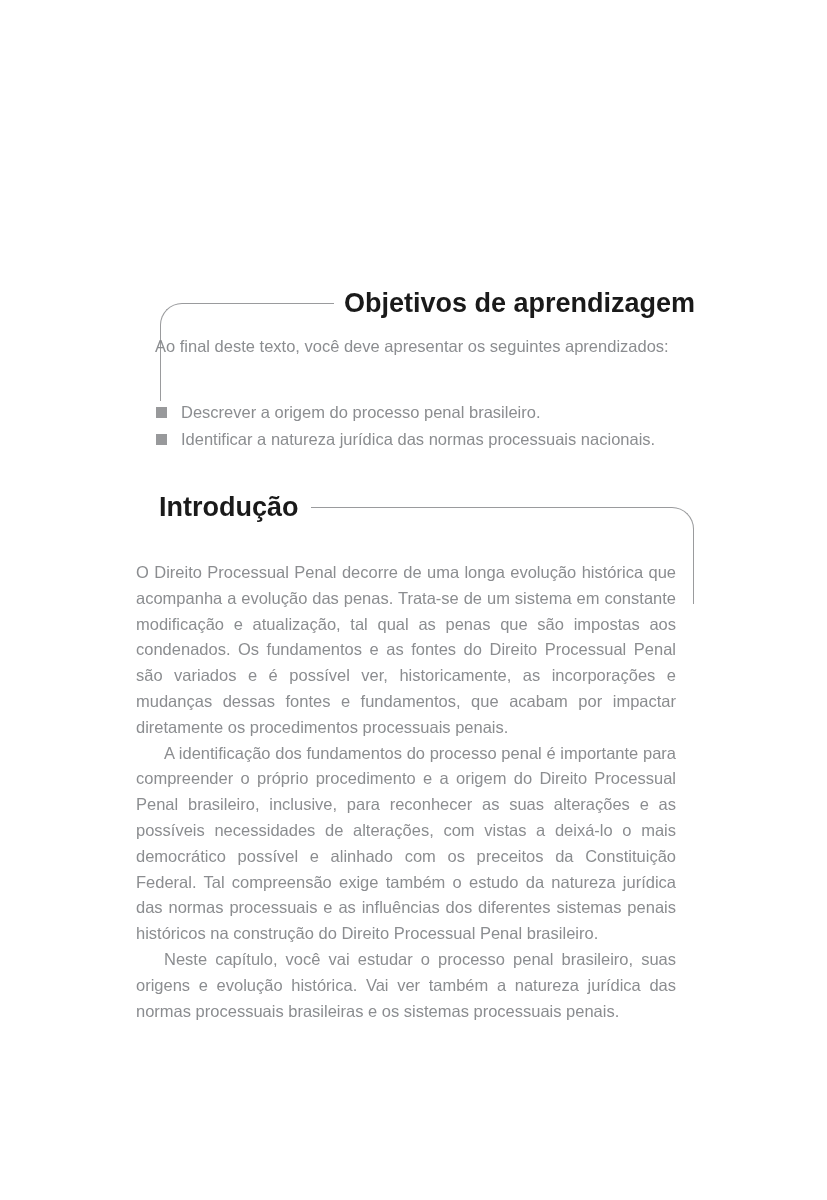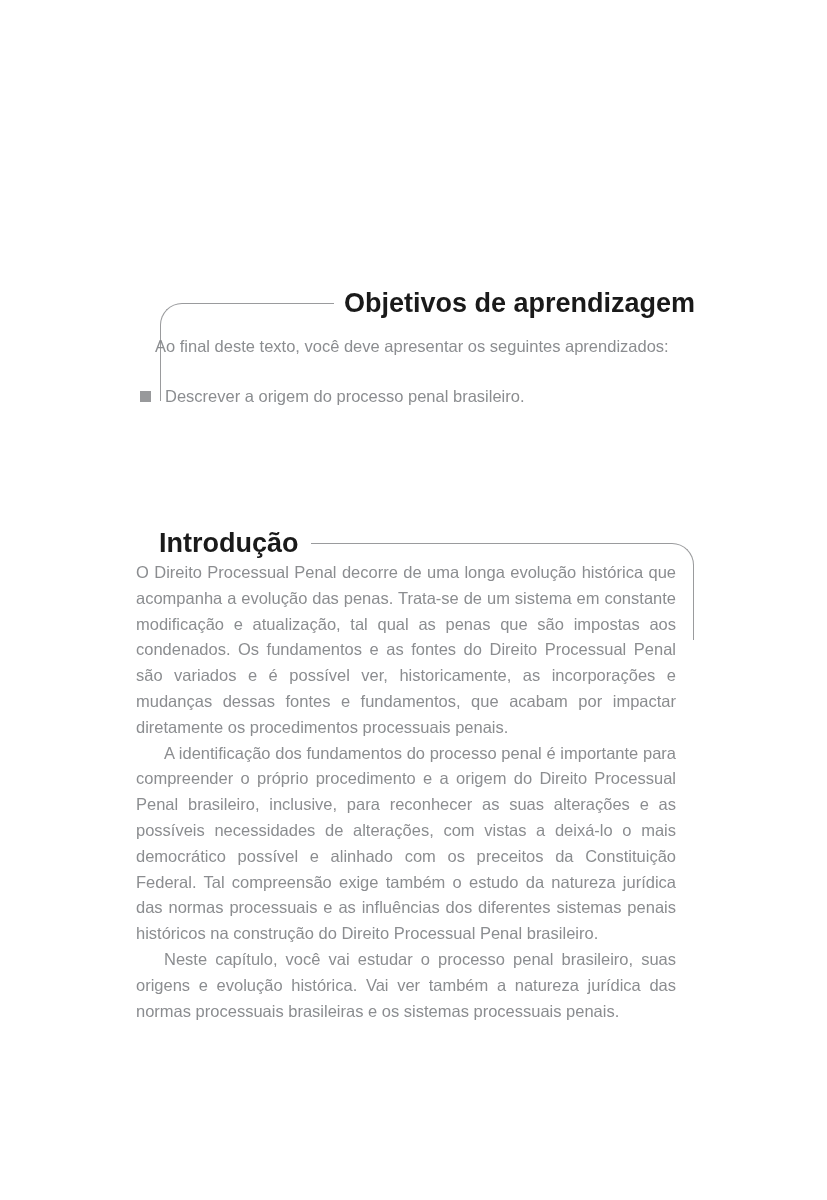--- a/index.html
+++ b/index.html
@@ -45,42 +45,42 @@
     flex: 1;
     margin-top: 18px;
     border-top: 1.5px solid #9a9b9d;
   }
   .obj-header { left: 115px; right: 132px; top: 285px; gap: 10px; }
   .obj-header .rule {
     height: 97px;
     border-left: 1.5px solid #9a9b9d;
     border-top-left-radius: 22px;
   }
-  .intro-header { left: 114px; right: 133px; top: 525px; gap: 12px; }
+  .intro-header { left: 114px; right: 133px; top: 489px; gap: 12px; }
   .intro-header .rule {
     height: 96px;
     border-right: 1.5px solid #9a9b9d;
     border-top-right-radius: 22px;
   }
 
   
   .obj-lead {
     position: absolute;
     left: 155px;
     top: 333px;
     margin: 0;
     font-size: 16.5px;
     line-height: 26px;
     color: #8b8d90;
   }
   .obj-list {
     position: absolute;
     left: 140px;
     top: 383px;
-    margin: 0;
+    margin: 16px;
     padding: 0;
     list-style: none;
   }
   .obj-list li {
     display: flex;
     gap: 14px;
     margin-bottom: 1px;
   }
   .sq {
     width: 11px;
@@ -122,20 +122,24 @@
     <h2 class="section-heading">Objetivos de aprendizagem</h2>
   </div>
 
   <p class="obj-lead">Ao final deste texto, você deve apresentar os seguintes aprendizados:</p>
 
   <ul class="obj-list">
     <li>
       <span class="sq"></span>
       <span class="obj-text">Descrever a origem do processo penal brasileiro.</span>
     </li>
+    <li>
+      <span class="sq"></span>
+      <span class="obj-text">Identificar a natureza jurídica das normas processuais nacionais.</span>
+    </li>
   </ul>
 
   <div class="section-header intro-header">
     <h2 class="section-heading">Introdução</h2>
     <div class="rule"></div>
   </div>
 
   <div class="intro-body">
     <p class="para">O Direito Processual Penal decorre de uma longa evolução histórica que acompanha a evolução das penas. Trata-se de um sistema em constante modificação e atualização, tal qual as penas que são impostas aos condenados. Os fundamentos e as fontes do Direito Processual Penal são variados e é possível ver, historicamente, as incorporações e mudanças dessas fontes e fundamentos, que acabam por impactar diretamente os procedimentos processuais penais.</p>
     <p class="para indent">A identificação dos fundamentos do processo penal é importante para compreender o próprio procedimento e a origem do Direito Processual Penal brasileiro, inclusive, para reconhecer as suas alterações e as possíveis necessidades de alterações, com vistas a deixá-lo o mais democrático possível e alinhado com os preceitos da Constituição Federal. Tal compreensão exige também o estudo da natureza jurídica das normas processuais e as influências dos diferentes sistemas penais históricos na construção do Direito Processual Penal brasileiro.</p>

